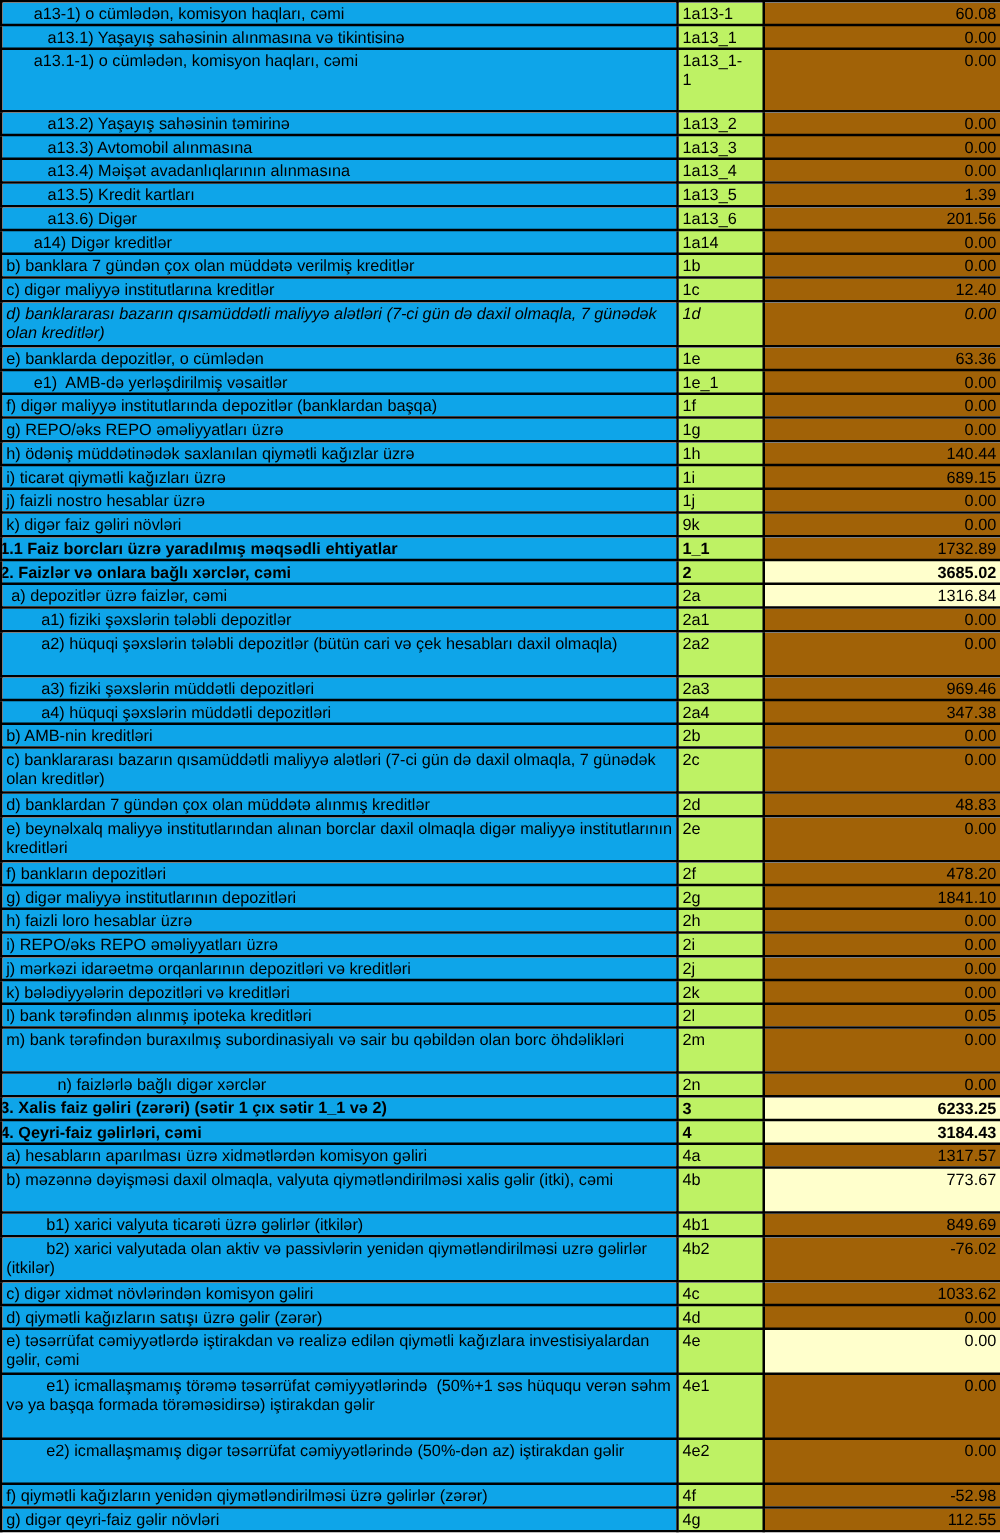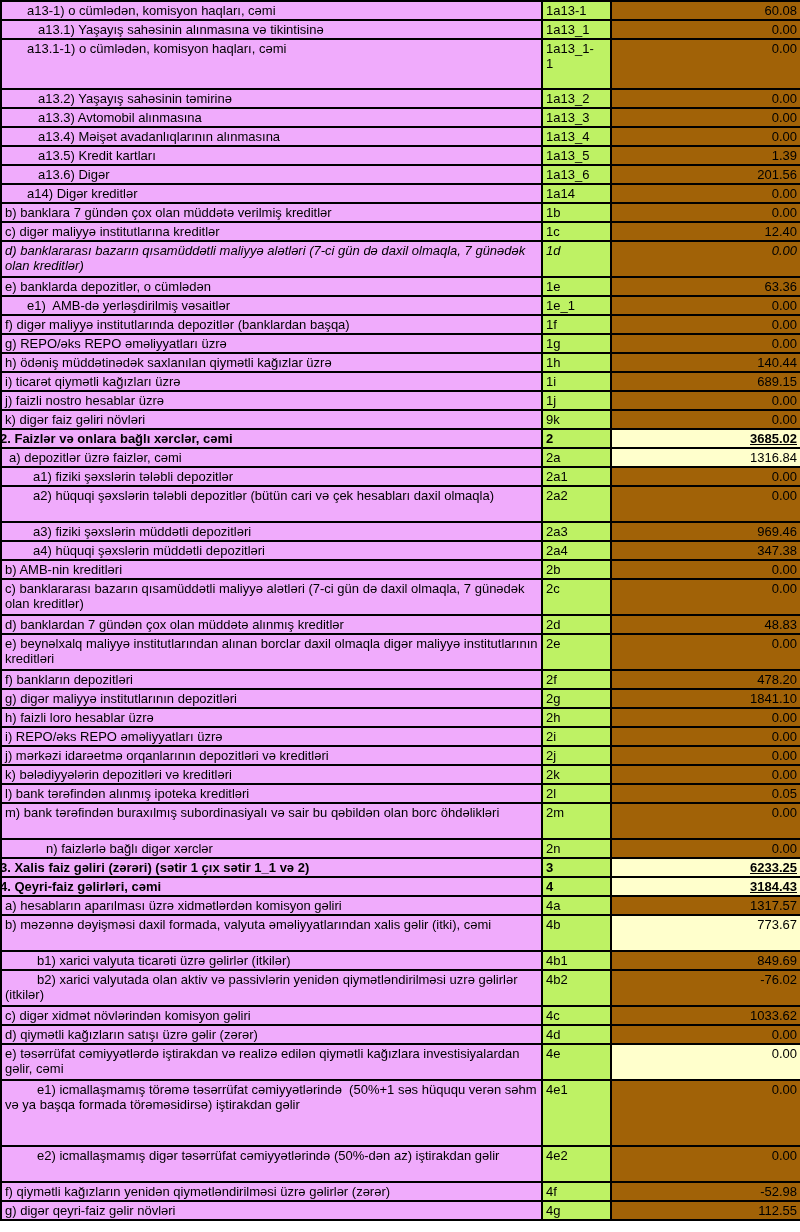--- a/index.html
+++ b/index.html
@@ -13,39 +13,39 @@
     line-height:15px;
     color:#000000;
   }
   table.fin td{
     border:2px solid #000000;
     padding:1px 3px;
     vertical-align:top;
     overflow:hidden;
   }
   td.desc{
-    background:#f0abfc;
+    background:#0ea5e9;
     padding-left:8px;
     white-space:pre-wrap;
     word-wrap:break-word;
     margin-left:24px;
   }
   td.code{
     background:#bef264;
     text-align:left;
     vertical-align:middle;
     padding:1px 2px;
   }
   td.val{
     background:#a16207;
     text-align:right;
     padding-right:4px;
   }
   td.val.vy{background:#FFFFCC;}
-  td.val.vb{font-weight:bold;text-decoration:underline;}
+  td.val.vb{font-weight:bold;}
   tr.bold td.desc, tr.bold td.code{font-weight:bold;}
   span.codewrap{display:inline-block;}
   span.narrow{max-width:52px;}
 </style>
 </head>
 <body>
 
 <div class="page">
   <table class="fin">
     <colgroup>
@@ -148,20 +148,25 @@
           <td class="desc" style="text-indent: 0px;">j) faizli nostro hesablar üzrə</td>
           <td class="code"><span class="codewrap">1j</span></td>
           <td class="val">0.00</td>
         </tr>
         <tr>
           <td class="desc" style="text-indent: 0px;">k) digər faiz gəliri növləri</td>
           <td class="code"><span class="codewrap">9k</span></td>
           <td class="val">0.00</td>
         </tr>
         <tr class="bold">
+          <td class="desc" style="text-indent: -5px;">1.1 Faiz borcları üzrə yaradılmış məqsədli ehtiyatlar</td>
+          <td class="code"><span class="codewrap">1_1</span></td>
+          <td class="val">1732.89</td>
+        </tr>
+        <tr class="bold">
           <td class="desc" style="text-indent: -5px;">2. Faizlər və onlara bağlı xərclər, cəmi</td>
           <td class="code"><span class="codewrap">2</span></td>
           <td class="val vy vb">3685.02</td>
         </tr>
         <tr>
           <td class="desc" style="text-indent: 4px;">a) depozitlər üzrə faizlər, cəmi</td>
           <td class="code"><span class="codewrap">2a</span></td>
           <td class="val vy">1316.84</td>
         </tr>
         <tr>
@@ -258,21 +263,21 @@
           <td class="desc" style="text-indent: -5px;">4. Qeyri-faiz gəlirləri, cəmi</td>
           <td class="code"><span class="codewrap">4</span></td>
           <td class="val vy vb">3184.43</td>
         </tr>
         <tr>
           <td class="desc" style="text-indent: 0px;">a) hesabların aparılması üzrə xidmətlərdən komisyon gəliri</td>
           <td class="code"><span class="codewrap">4a</span></td>
           <td class="val">1317.57</td>
         </tr>
         <tr style="height: 36px;">
-          <td class="desc" style="text-indent: 0px;">b) məzənnə dəyişməsi daxil formada, valyuta əməliyyatlarından xalis gəlir (itki), cəmi</td>
+          <td class="desc" style="text-indent: 0px;">b) məzənnə dəyişməsi daxil olmaqla, valyuta qiymətləndirilməsi xalis gəlir (itki), cəmi</td>
           <td class="code"><span class="codewrap">4b</span></td>
           <td class="val vy">773.67</td>
         </tr>
         <tr>
           <td class="desc" style="text-indent: 32px;">b1) xarici valyuta ticarəti üzrə gəlirlər (itkilər)</td>
           <td class="code"><span class="codewrap">4b1</span></td>
           <td class="val">849.69</td>
         </tr>
         <tr style="height: 36px;">
           <td class="desc" style="text-indent: 32px;">b2) xarici valyutada olan aktiv və passivlərin yenidən qiymətləndirilməsi uzrə gəlirlər (itkilər)</td>
@@ -287,21 +292,21 @@
         <tr>
           <td class="desc" style="text-indent: 0px;">d) qiymətli kağızların satışı üzrə gəlir (zərər)</td>
           <td class="code"><span class="codewrap">4d</span></td>
           <td class="val">0.00</td>
         </tr>
         <tr style="height: 36px;">
           <td class="desc" style="text-indent: 0px;">e) təsərrüfat cəmiyyətlərdə iştirakdan və realizə edilən qiymətli kağızlara investisiyalardan gəlir, cəmi</td>
           <td class="code"><span class="codewrap">4e</span></td>
           <td class="val vy">0.00</td>
         </tr>
-        <tr style="height: 66px;">
+        <tr style="height: 52px;">
           <td class="desc" style="text-indent: 32px;">e1) icmallaşmamış törəmə təsərrüfat cəmiyyətlərində  (50%+1 səs hüququ verən səhm və ya başqa formada törəməsidirsə) iştirakdan gəlir</td>
           <td class="code"><span class="codewrap">4e1</span></td>
           <td class="val">0.00</td>
         </tr>
         <tr style="height: 36px;">
           <td class="desc" style="text-indent: 32px;">e2) icmallaşmamış digər təsərrüfat cəmiyyətlərində (50%-dən az) iştirakdan gəlir</td>
           <td class="code"><span class="codewrap">4e2</span></td>
           <td class="val">0.00</td>
         </tr>
         <tr>

